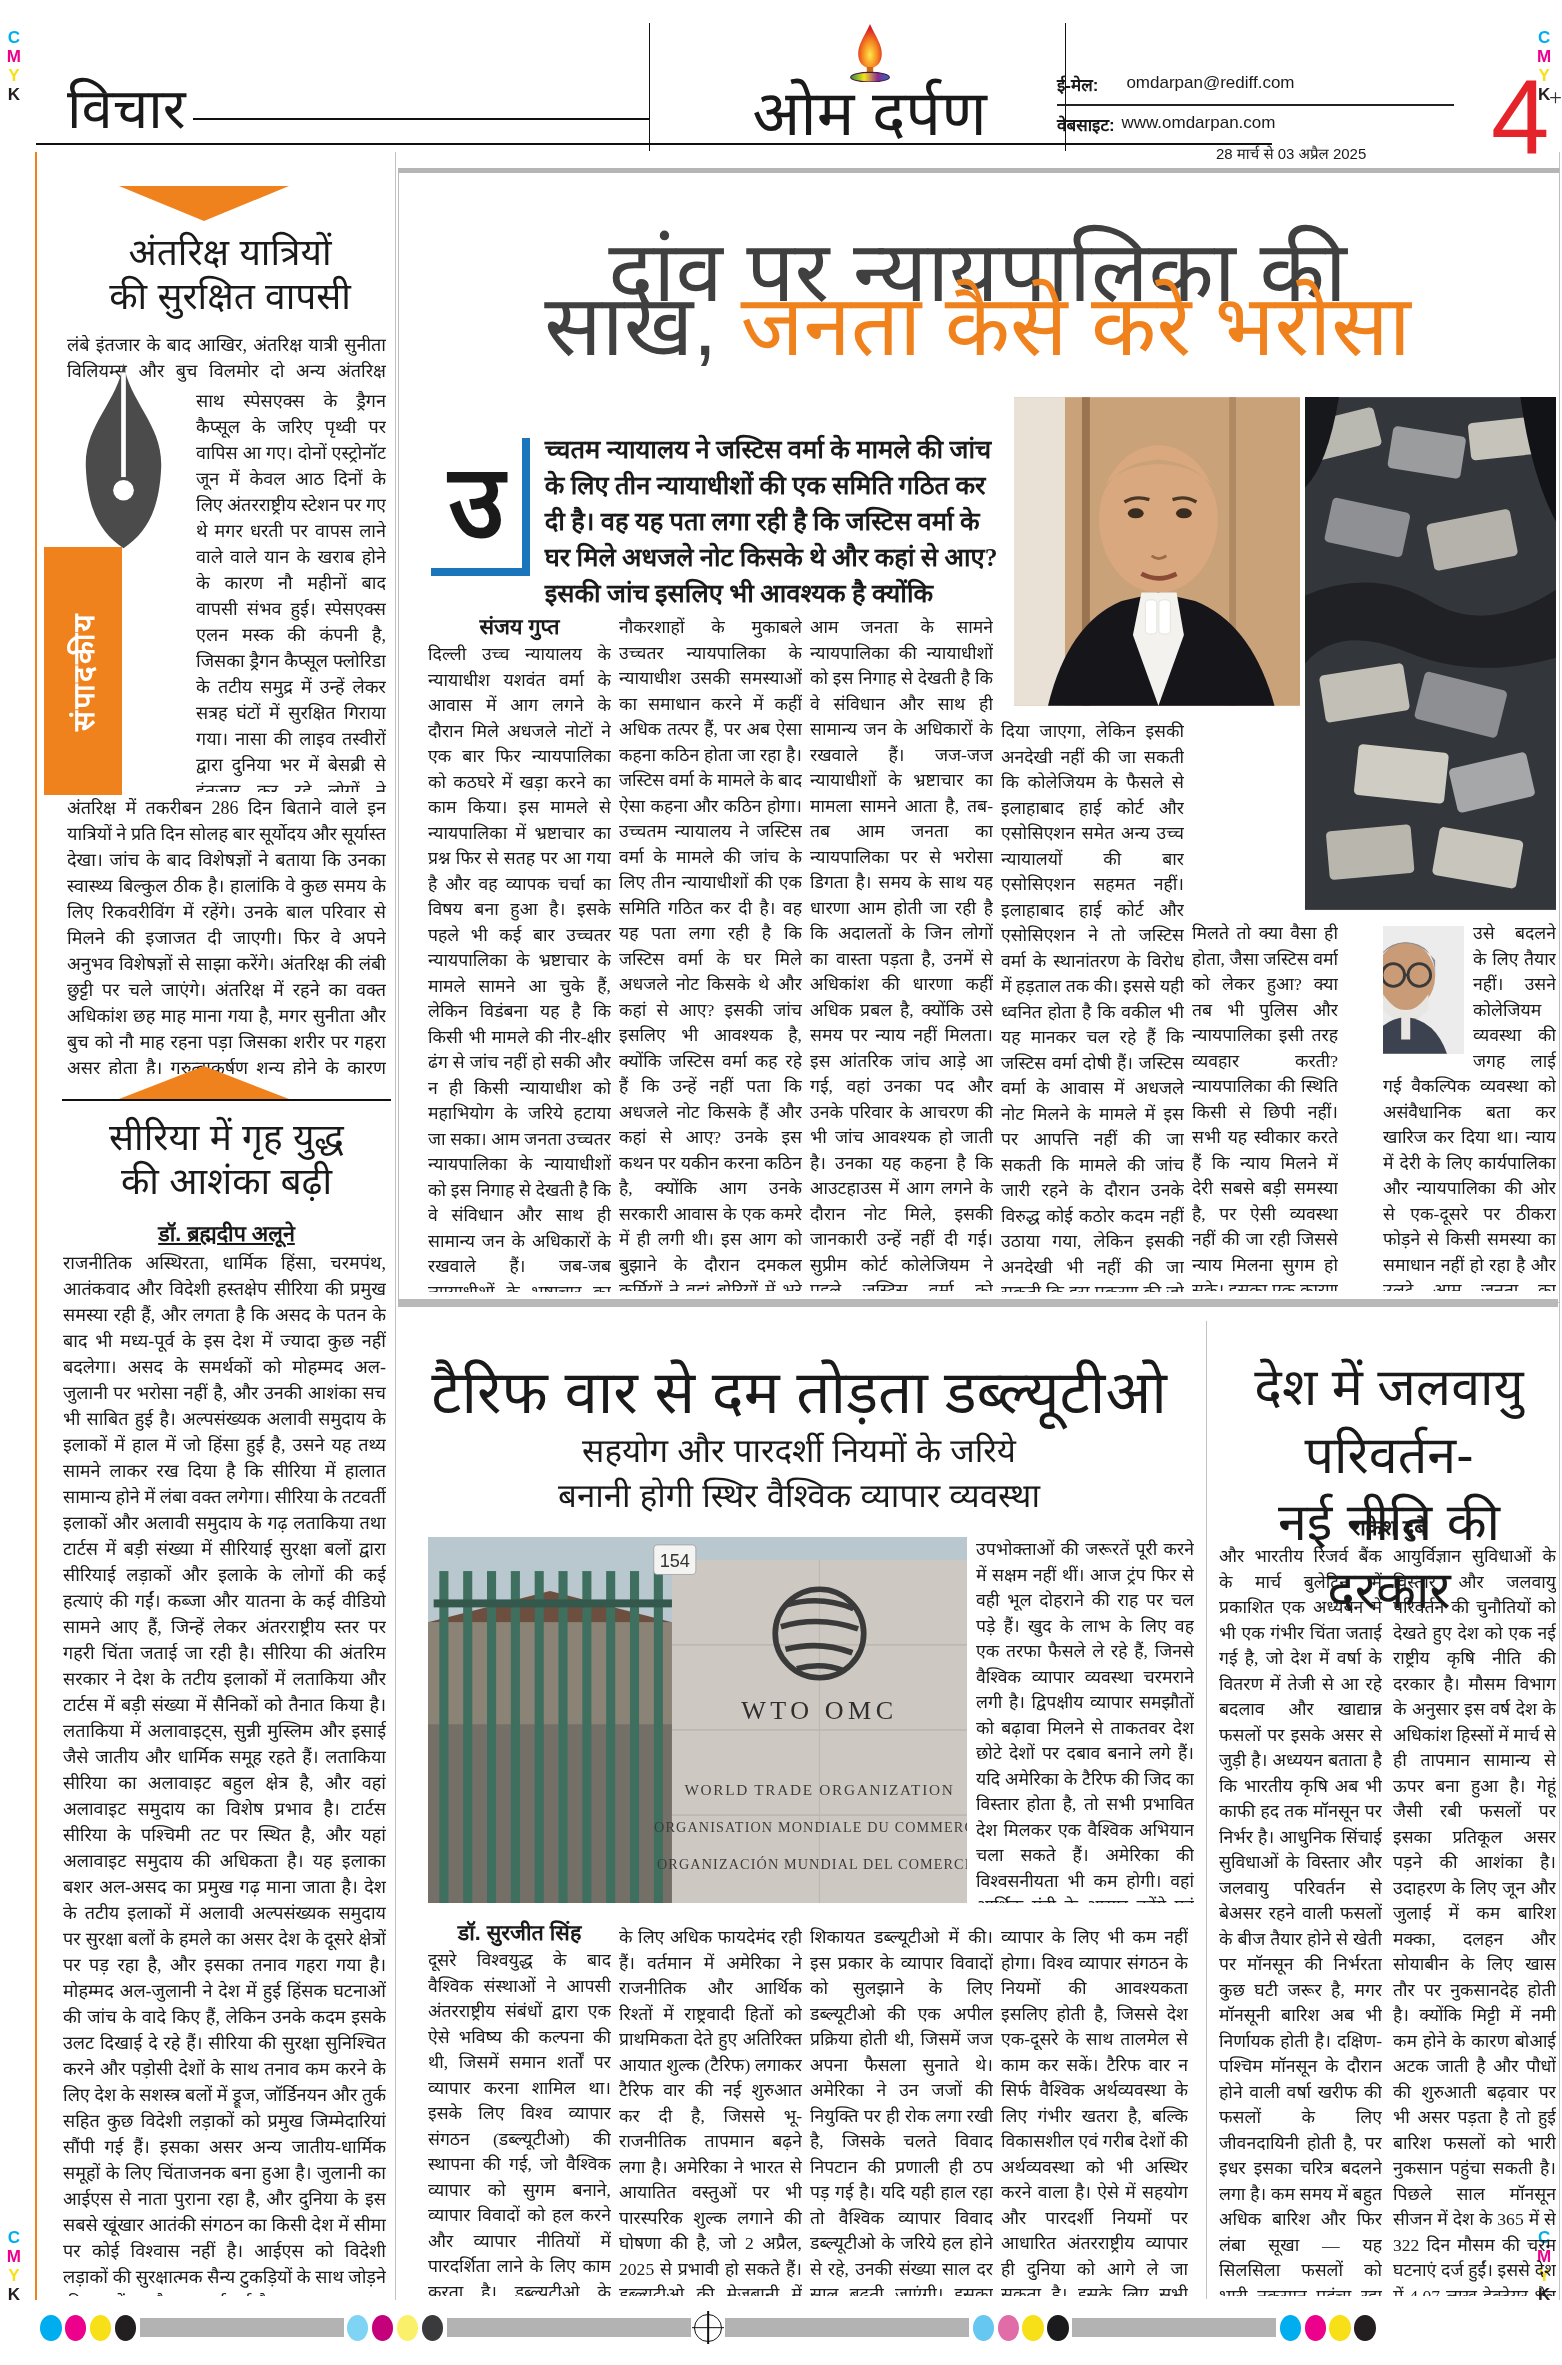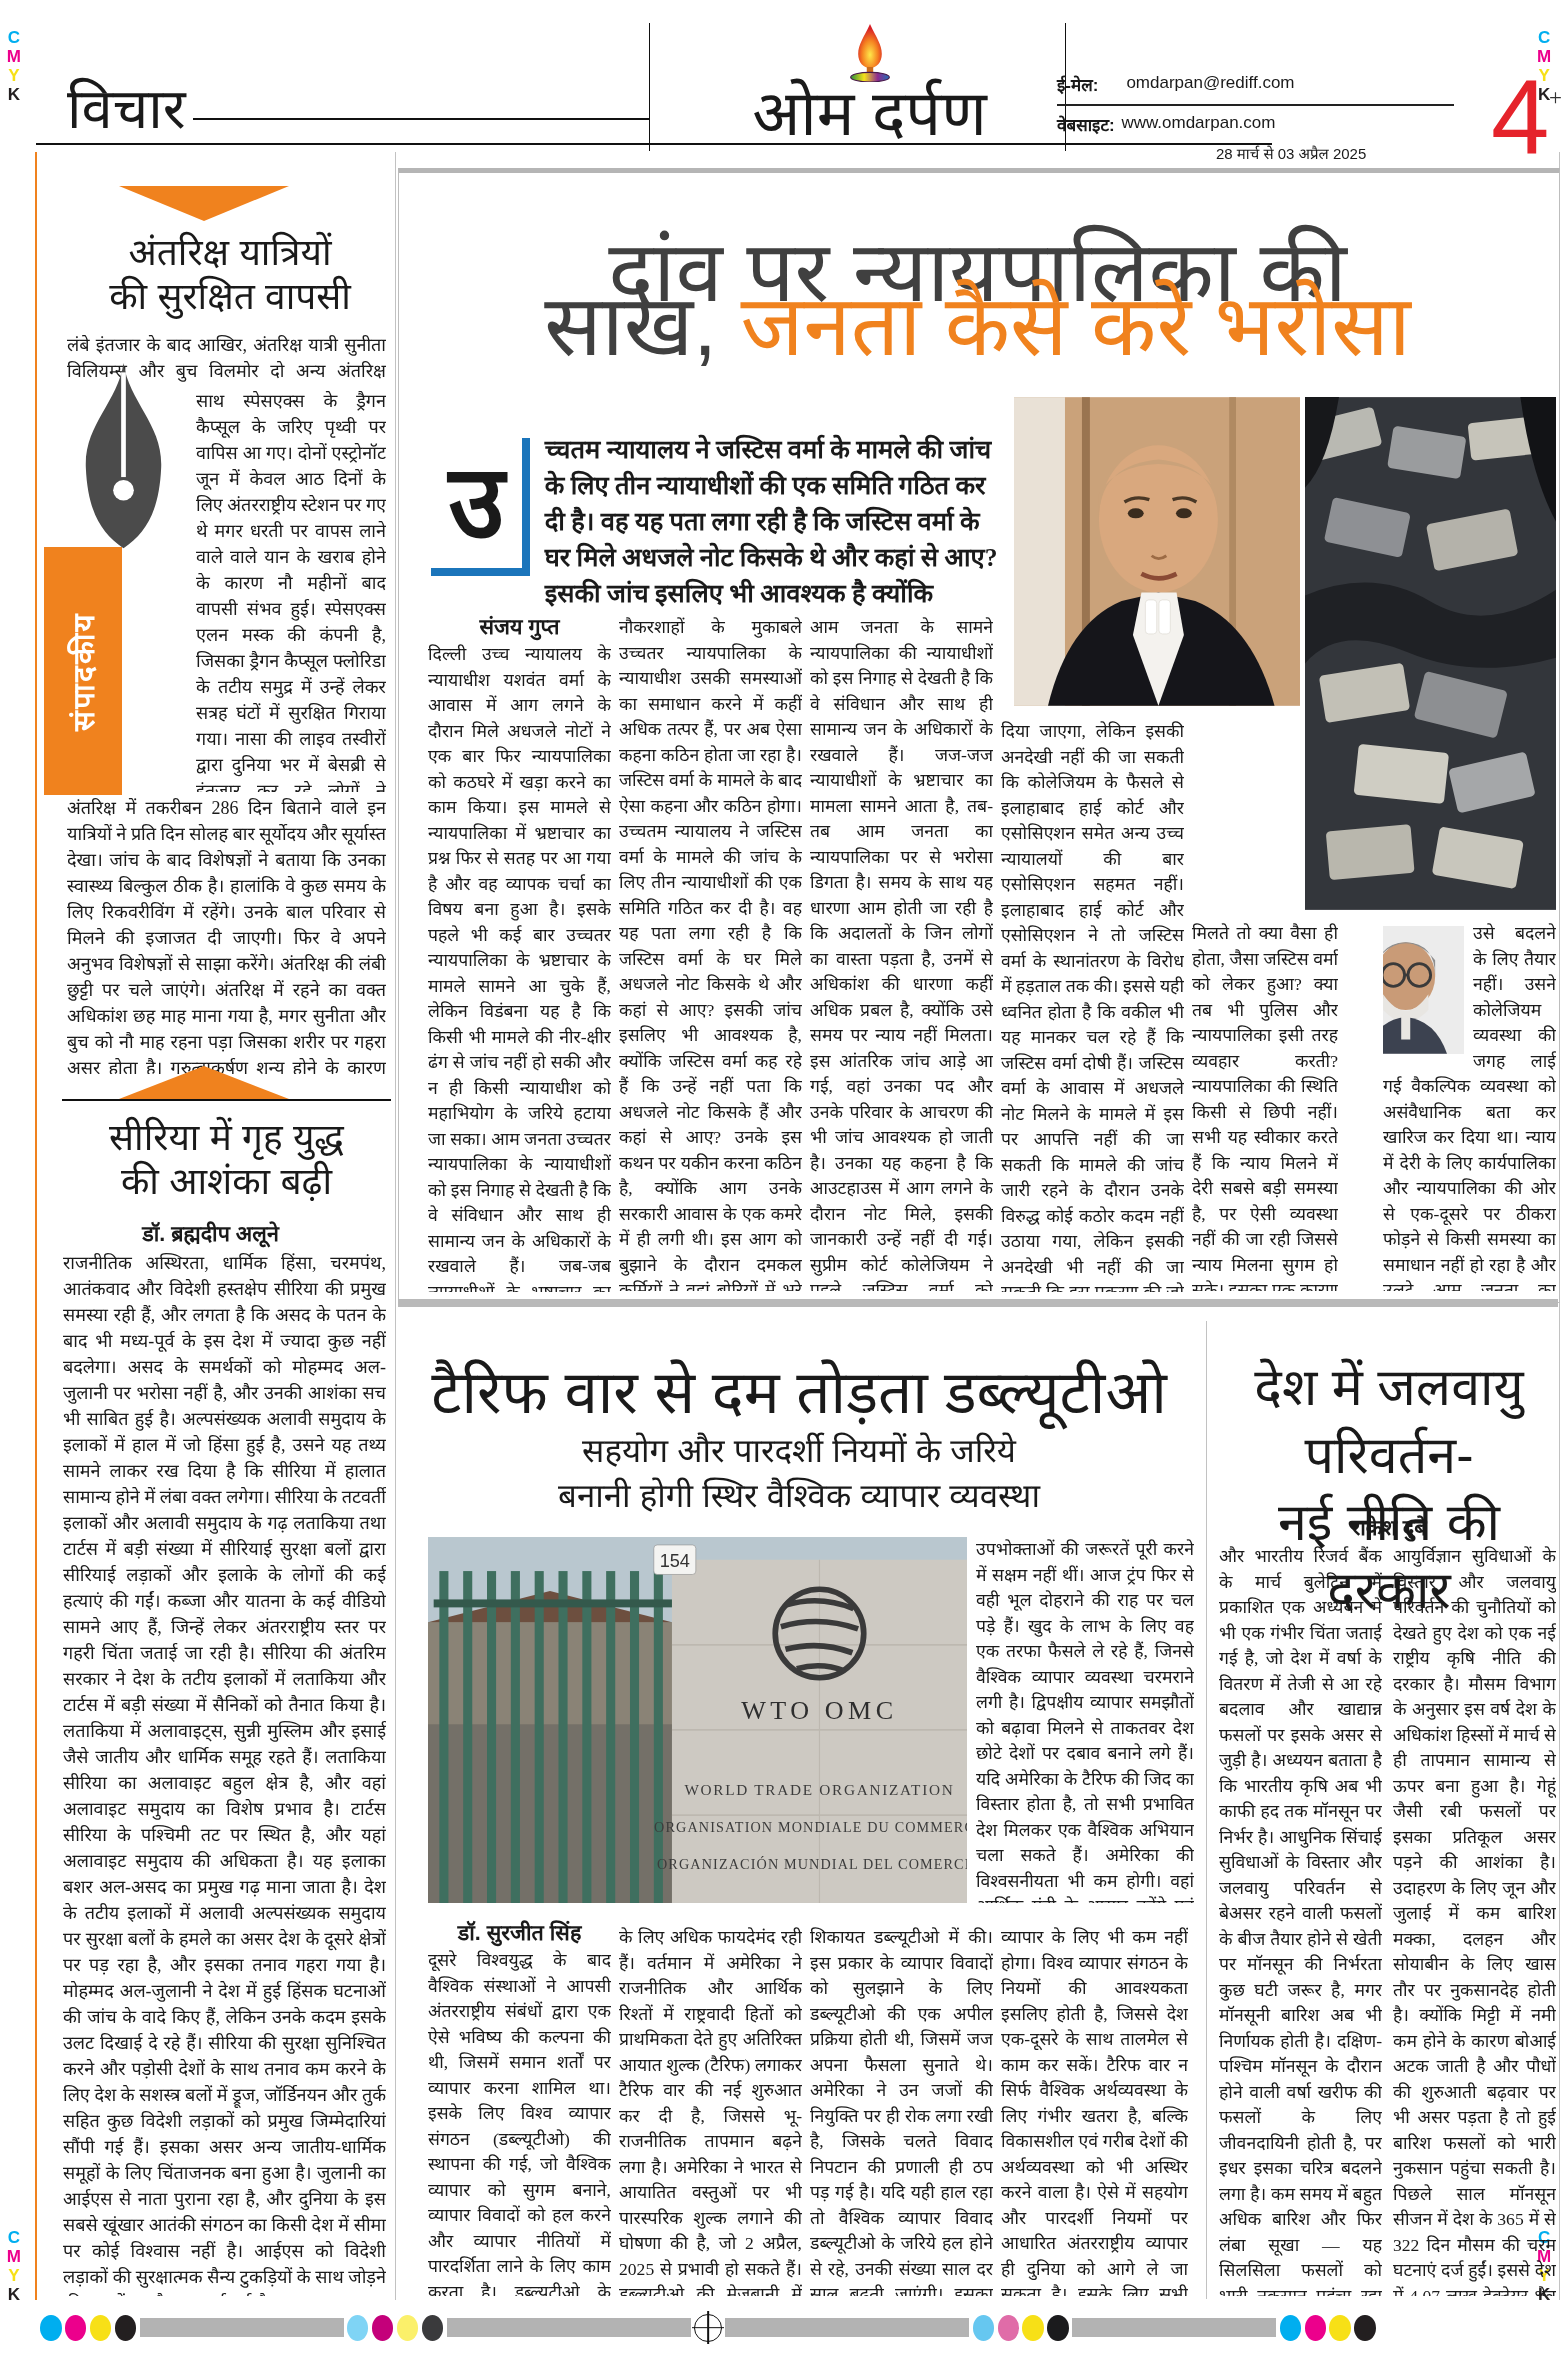--- a/index.html
+++ b/index.html
@@ -134,21 +134,21 @@
   <div class="abs kicker-band" style="left:44px;top:547px;width:78px;height:248px;">
     <span class="kicker-text">संपादकीय</span>
   </div>
 
   <div class="abs tri-up" style="left:119px;top:1066px;"></div>
   <div class="abs rule-h" style="left:62px;top:1099px;width:329px;"></div>
   <div class="abs hl center" style="left:62px;top:1116px;width:329px;font-size:37px;line-height:1.2;">
     <div>सीरिया में गृह युद्ध</div>
     <div>की आशंका बढ़ी</div>
   </div>
-  <div class="abs byline" style="left:46px;top:1218px;width:329px;">डॉ. ब्रह्मदीप अलूने</div>
+  <div class="abs byline" style="left:62px;top:1218px;width:329px;text-decoration:underline;">डॉ. ब्रह्मदीप अलूने</div>
   <div class="abs ed-body" style="left:63px;top:1250px;width:323px;height:1046px;">राजनीतिक अस्थिरता, धार्मिक हिंसा, चरमपंथ, आतंकवाद और विदेशी हस्तक्षेप सीरिया की प्रमुख समस्या रही हैं, और लगता है कि असद के पतन के बाद भी मध्य-पूर्व के इस देश में ज्यादा कुछ नहीं बदलेगा। असद के समर्थकों को मोहम्मद अल-जुलानी पर भरोसा नहीं है, और उनकी आशंका सच भी साबित हुई है। अल्पसंख्यक अलावी समुदाय के इलाकों में हाल में जो हिंसा हुई है, उसने यह तथ्य सामने लाकर रख दिया है कि सीरिया में हालात सामान्य होने में लंबा वक्त लगेगा। सीरिया के तटवर्ती इलाकों और अलावी समुदाय के गढ़ लताकिया तथा टार्टस में बड़ी संख्या में सीरियाई सुरक्षा बलों द्वारा सीरियाई लड़ाकों और इलाके के लोगों की कई हत्याएं की गईं। कब्जा और यातना के कई वीडियो सामने आए हैं, जिन्हें लेकर अंतरराष्ट्रीय स्तर पर गहरी चिंता जताई जा रही है। सीरिया की अंतरिम सरकार ने देश के तटीय इलाकों में लताकिया और टार्टस में बड़ी संख्या में सैनिकों को तैनात किया है। लताकिया में अलावाइट्स, सुन्नी मुस्लिम और इसाई जैसे जातीय और धार्मिक समूह रहते हैं। लताकिया सीरिया का अलावाइट बहुल क्षेत्र है, और वहां अलावाइट समुदाय का विशेष प्रभाव है। टार्टस सीरिया के पश्चिमी तट पर स्थित है, और यहां अलावाइट समुदाय की अधिकता है। यह इलाका बशर अल-असद का प्रमुख गढ़ माना जाता है। देश के तटीय इलाकों में अलावी अल्पसंख्यक समुदाय पर सुरक्षा बलों के हमले का असर देश के दूसरे क्षेत्रों पर पड़ रहा है, और इसका तनाव गहरा गया है। मोहम्मद अल-जुलानी ने देश में हुई हिंसक घटनाओं की जांच के वादे किए हैं, लेकिन उनके कदम इसके उलट दिखाई दे रहे हैं। सीरिया की सुरक्षा सुनिश्चित करने और पड़ोसी देशों के साथ तनाव कम करने के लिए देश के सशस्त्र बलों में ड्रूज, जॉर्डिनयन और तुर्क सहित कुछ विदेशी लड़ाकों को प्रमुख जिम्मेदारियां सौंपी गई हैं। इसका असर अन्य जातीय-धार्मिक समूहों के लिए चिंताजनक बना हुआ है। जुलानी का आईएस से नाता पुराना रहा है, और दुनिया के इस सबसे खूंखार आतंकी संगठन का किसी देश में सीमा पर कोई विश्वास नहीं है। आईएस को विदेशी लड़ाकों की सुरक्षात्मक सैन्य टुकड़ियों के साथ जोड़ने की खबरों पर हैरत जताई गई है। अल-शाम नामक गुट बनाया था और वे खुद को उदार नेता के रूप में प्रस्तुत कर सीरिया के सभी जातीय समूहों का विश्वास जीतने में सफल भी हो सके। लेकिन अब जब देश की बनावट उनके हाथ में आई तो उनके असली चेहरे की परतें खुलने लगी हैं। एचटीएस की स्थापना 2011 में एक अलग नाम, जबात अल-नुसरा के तहत अल-कायदा के प्रत्यक्ष सहयोगी के रूप में की गई थी। स्वयंभू इस्लामिक स्टेट का नेता अबू बक्र अल-बगदादी भी इसके गठन में शामिल था। अल-जुलानी ने लगातार सार्वजनिक रूप से अल कायदा और इस्लामिक स्टेट से नाता तोड़ने की घोषणा की, लेकिन वे इन्हीं पुरानी जड़ों से निकले हैं। खाड़ी देशों के प्रभुत्व को स्वीकार करने और हाशिए पर रहने वाले समुदायों के प्रति व्यवहार ही उनकी सरकार की असली परीक्षा होगी। यह इस्लाम की पारंपरिक और शिया विचारधारा है, जिस पर बहुसंख्यक सुन्नी भरोसा करते हैं। अमेरिका ने आईएस के प्रभाव के क्षेत्र में इस विचारधारा को रखा गया जब एक दशक पहले इस्लामी परंपरागत संगठन आईएस ने उभार लिया, तब अमेरिका और सीरिया में अपने कब्जे वाले इलाकों में खिलाफत वाले शरिया कानून लागू करने का ऐलान किया। शिया मुसलमान इतिहास की इस ज्यादियों को मजबूत नहीं करना चाहते के जाने के बाद शिया पंथ रखता है में हुई। अलावी, इस्माइलियों और अन्य शिया सीरिया की आबादी का करीब तेरह फीसद हिस्सा हैं। बशर अल-असद सरकार के पतन से पहले उनकी समर्थक रूस की सेनाएं भी महत्वपूर्ण सैन्य अड्डों से पीछे हट चुकी थीं। हयात अल-शाम की सुन्नियों का संगठन माना जाता है, यदि इस विद्रोही संगठन ने शियाओं को निशाना बनाने की कोशिश की तो सीरिया में एक बार फिर गृह युद्ध भड़क सकता है और समूचे क्षेत्र में अस्थिरता बढ़ सकती है। इजराइल ने सीरियाई सीमा पर अपनी रक्षात्मक मौजूदगी को बढ़ा सके।</div>
 
   <div class="abs" style="left:398px;top:168px;width:1160px;height:1129px;border:1.1px solid #bdbdbd;border-top:5.7px solid #b5b5b5;"></div>
 
   <div class="abs hl center headline-black" style="left:402px;top:187px;width:1151px;font-size:85px;line-height:1.05;">दांव पर न्यायपालिका की</div>
   <div class="abs hl center" style="left:402px;top:281px;width:1151px;font-size:85px;line-height:1.05;">
     <span class="headline-black">साख,</span>
     <span class="accent">जनता कैसे करे भरोसा</span>
   </div>
 

